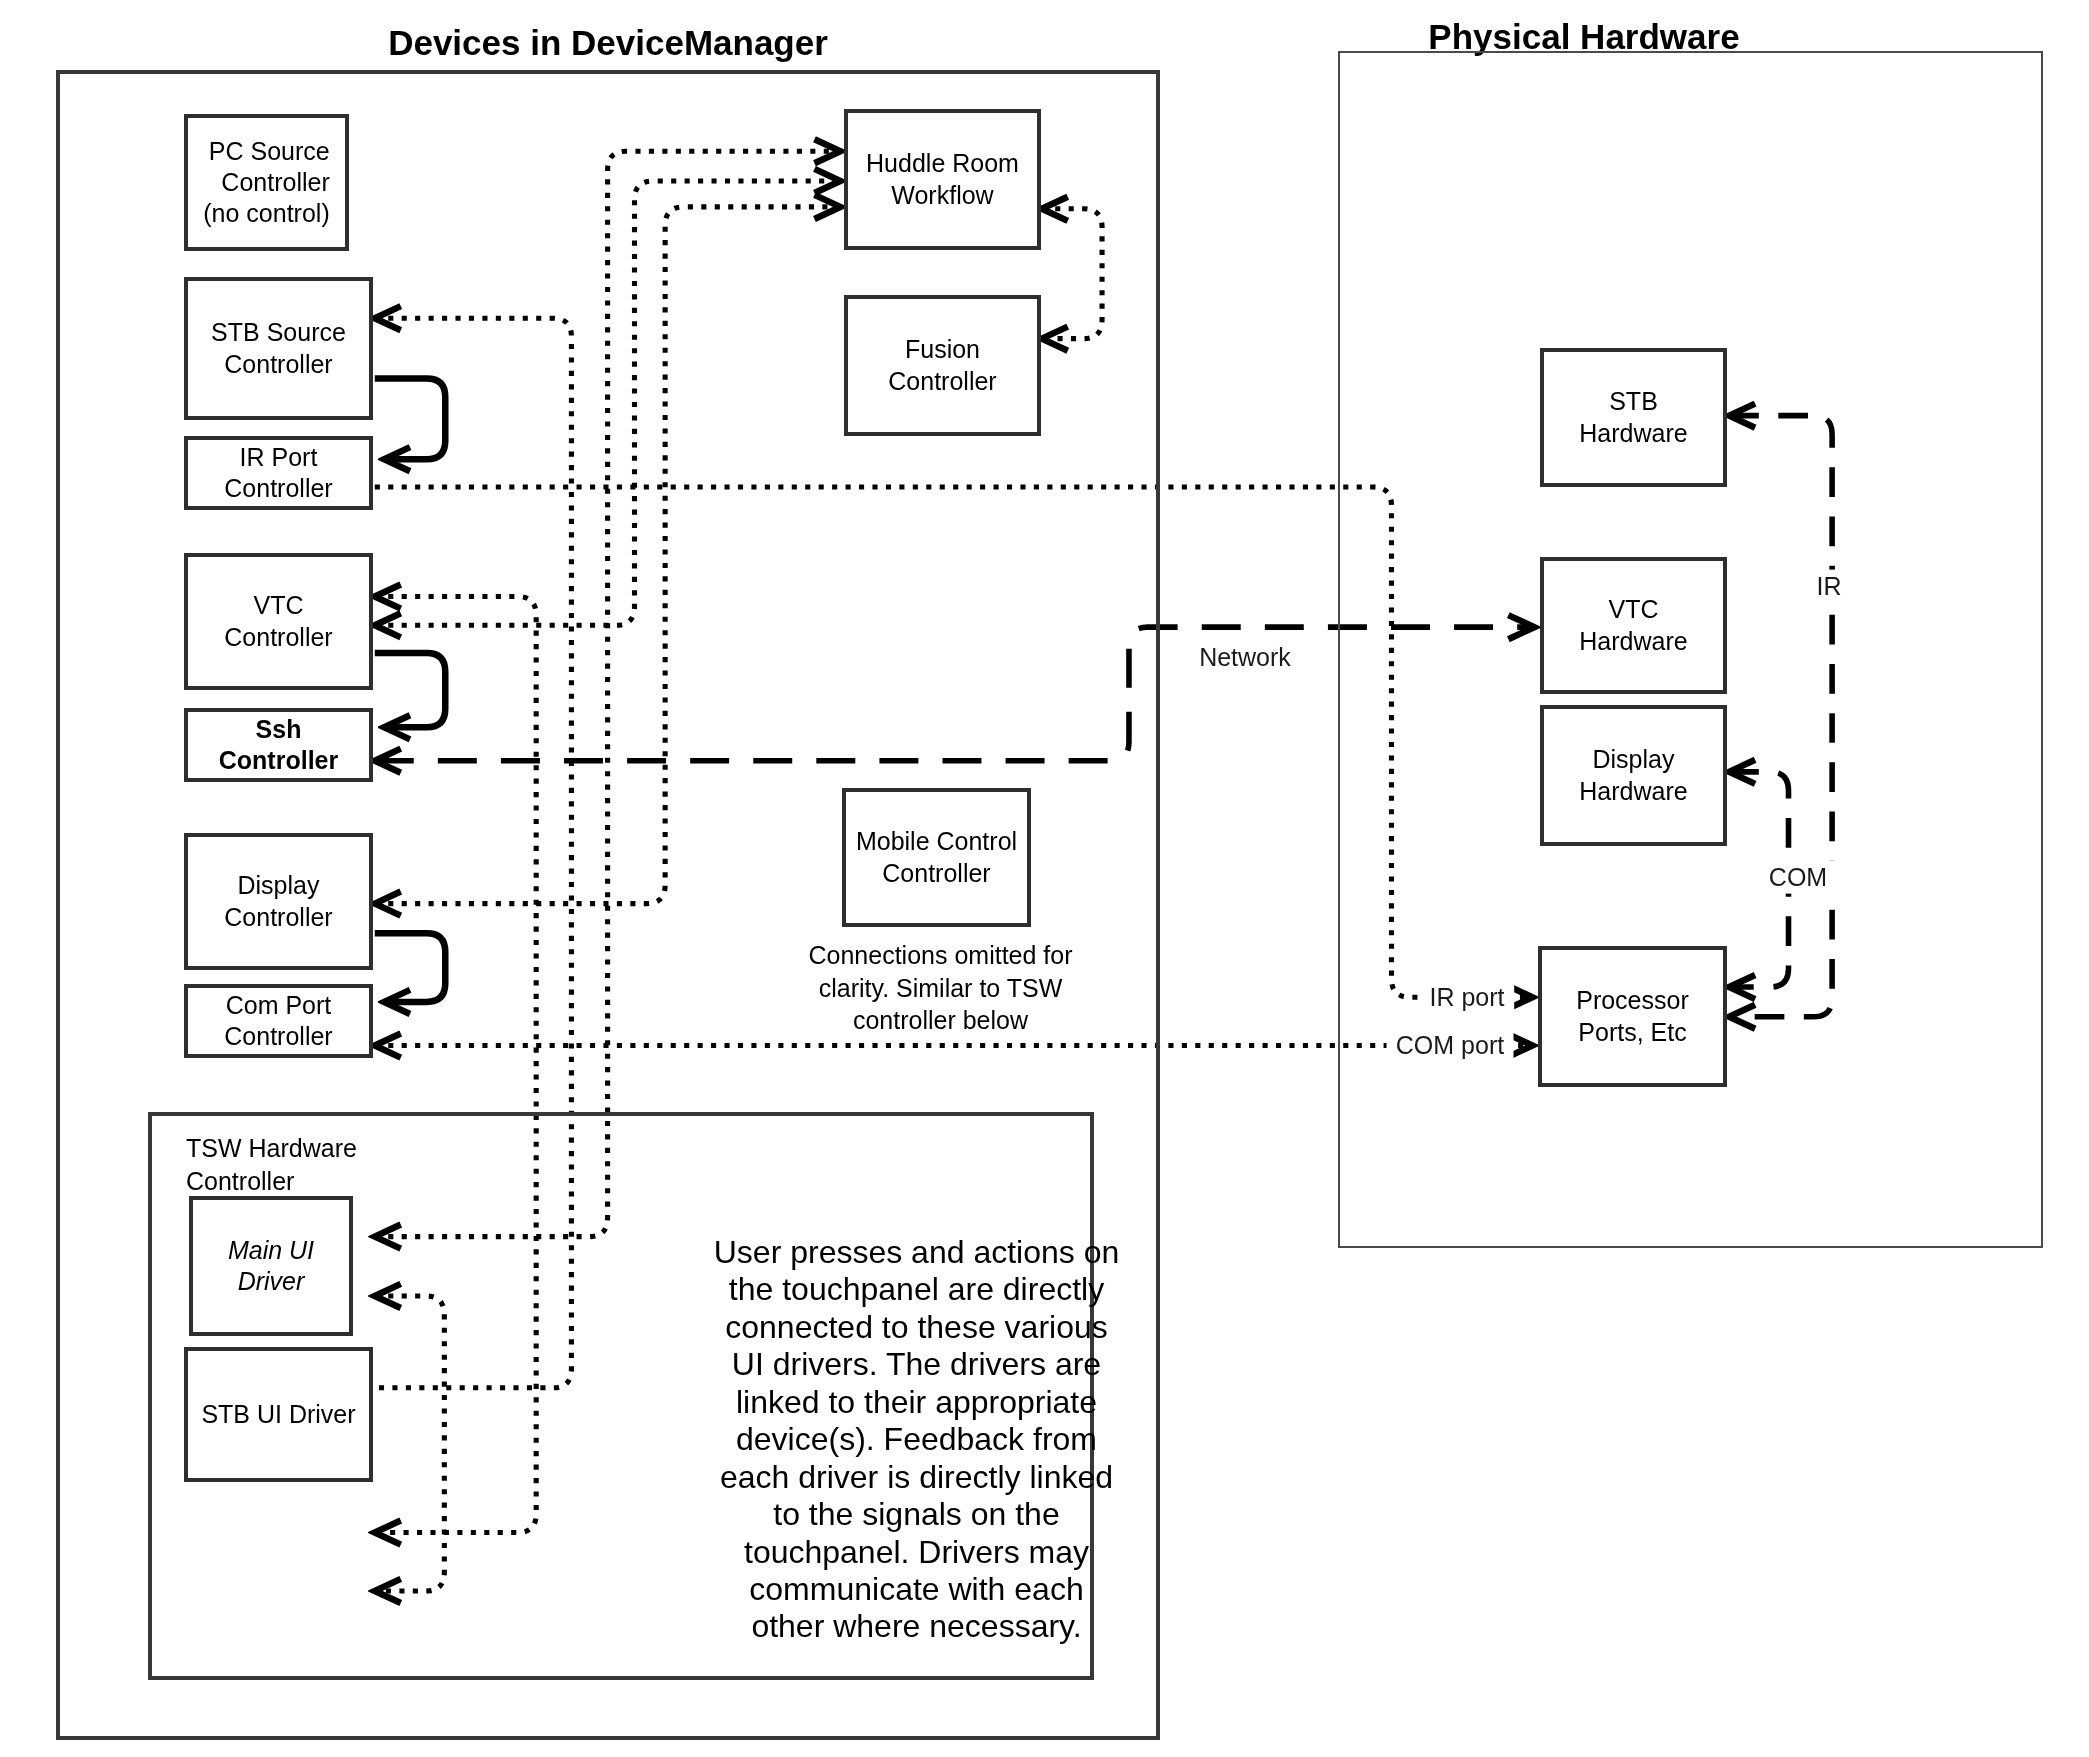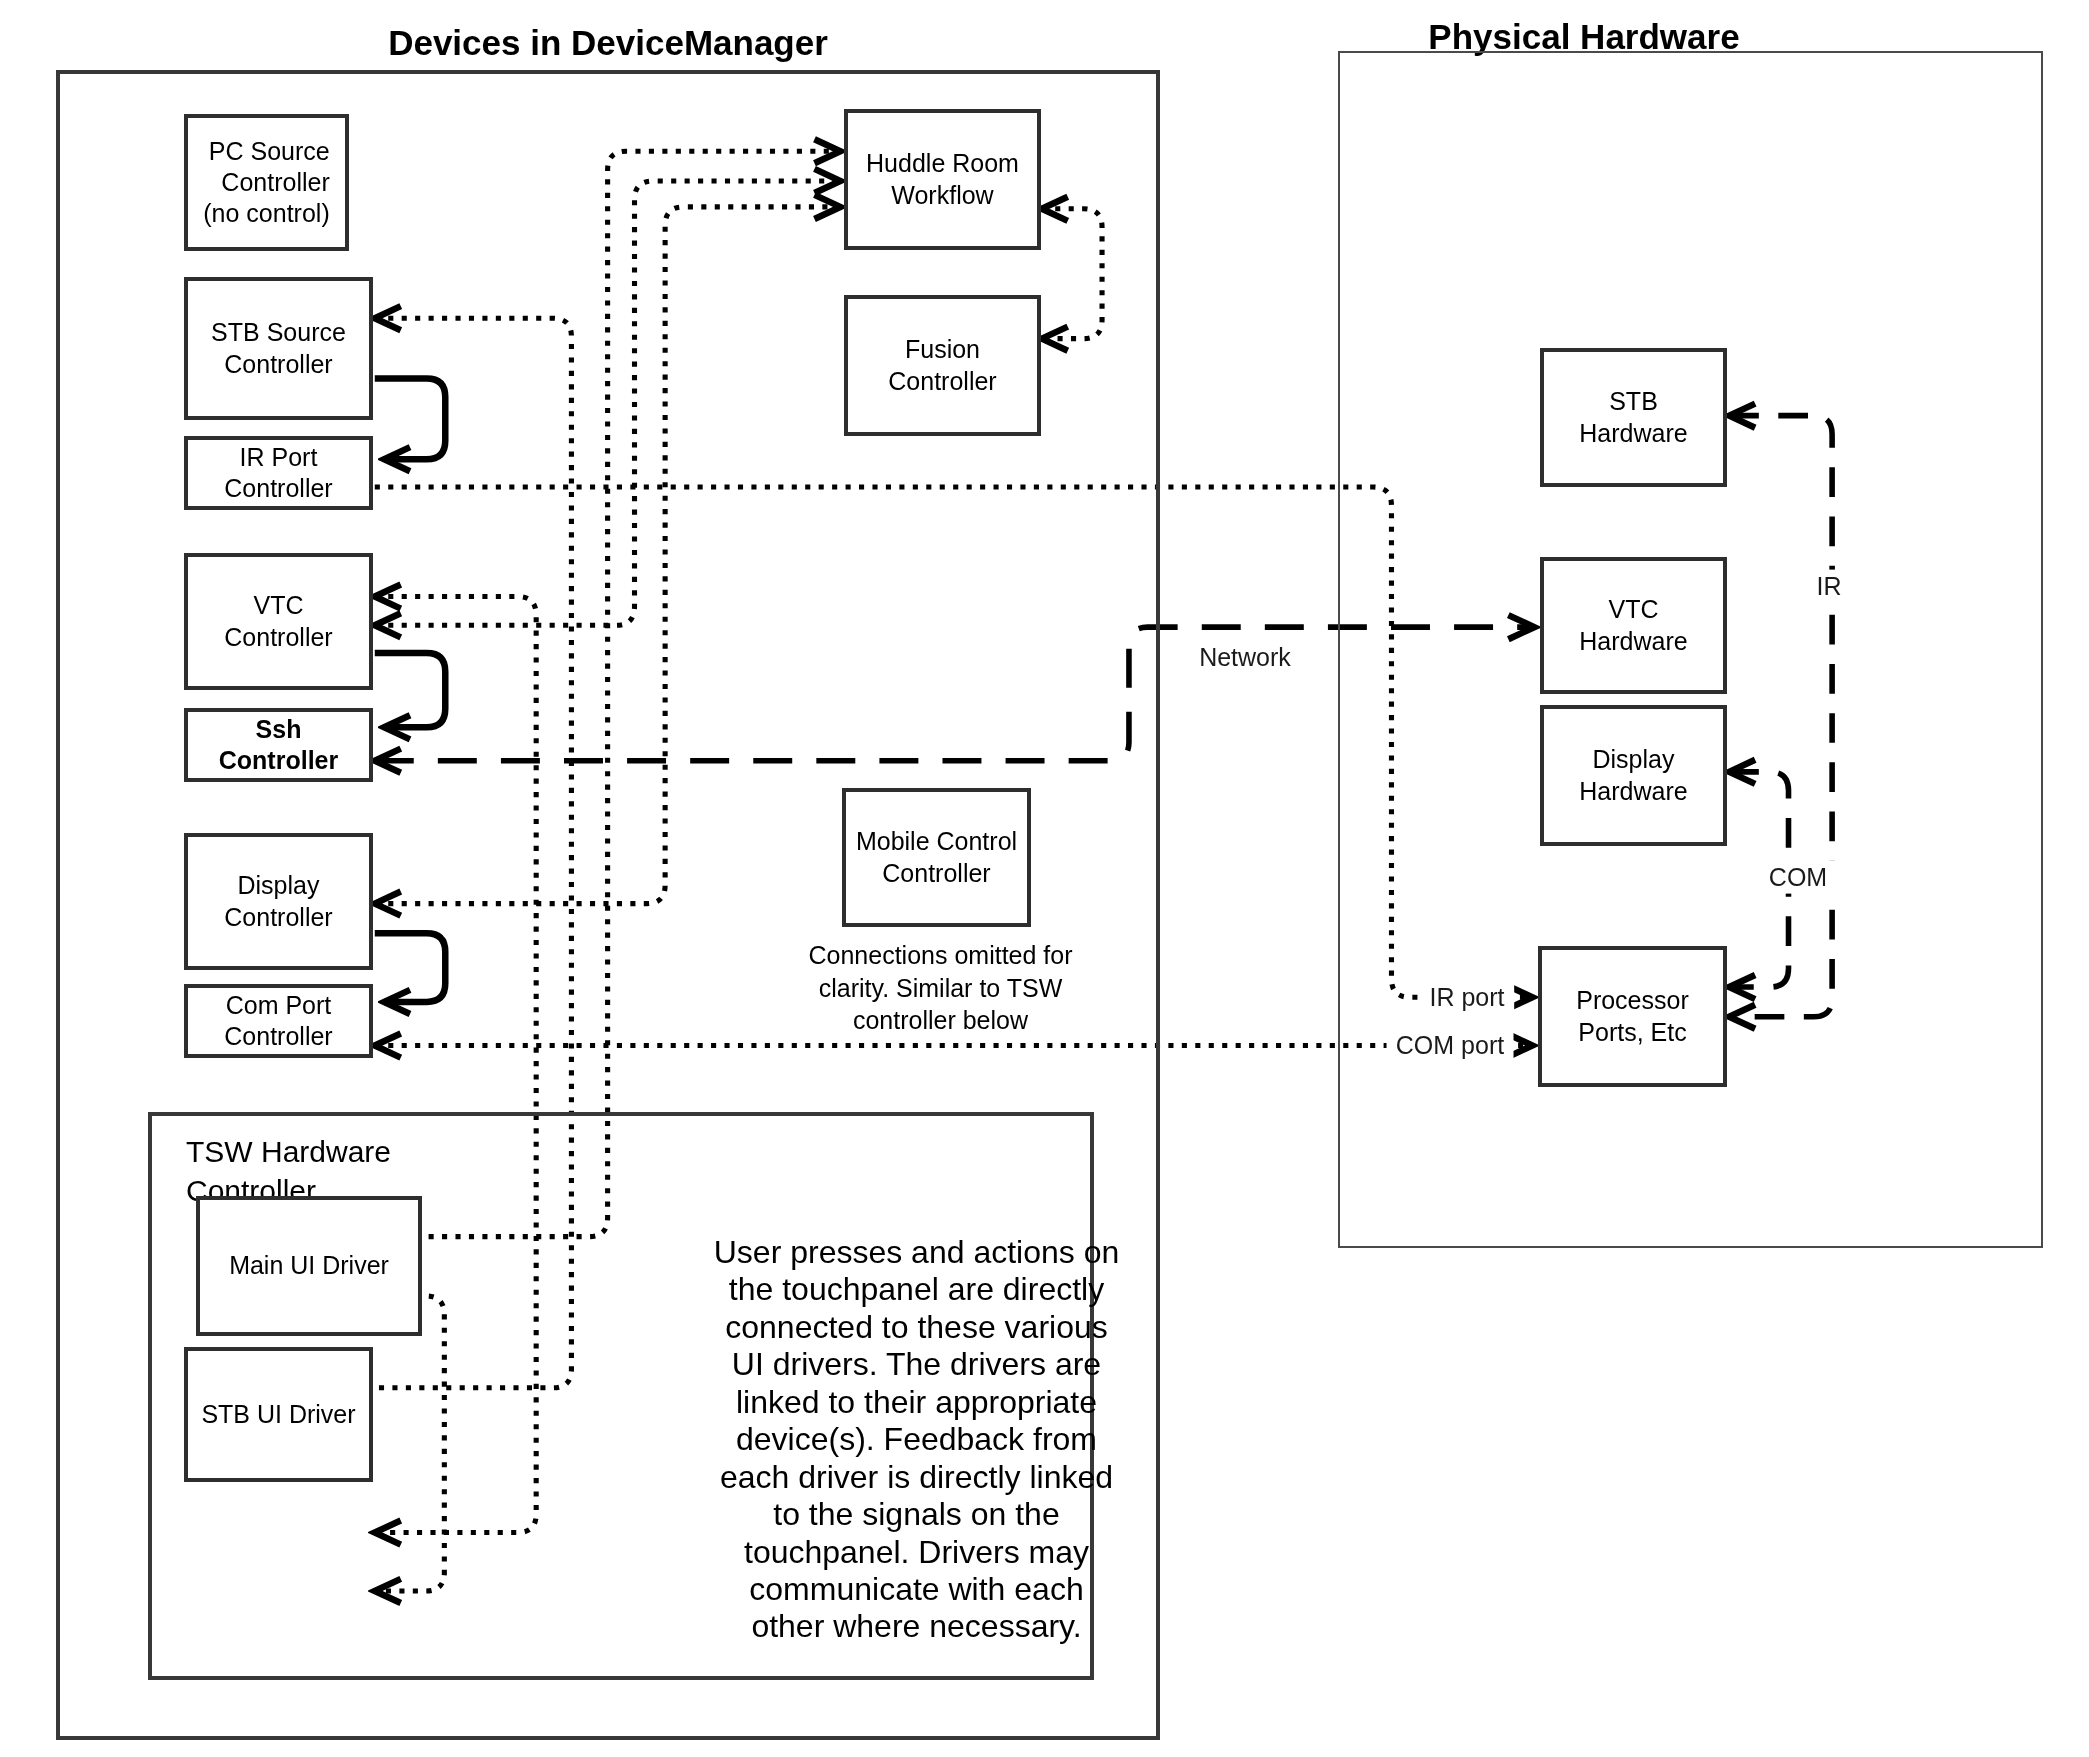--- a/index.html
+++ b/index.html
@@ -18,21 +18,21 @@
   }
   .title{
     position:absolute;transform:translate(-50%,-50%);font-size:35px;font-weight:bold;
     white-space:nowrap;color:#000;
   }
   .linelabel{
     position:absolute;transform:translate(-50%,-50%);background:#fff;padding:1.9px 9.3px;
     font-size:25px;white-space:nowrap;color:#1a1a1a;
   }
   .note{position:absolute;white-space:pre-line;color:#000;}
-  #tsw-label{left:186px;top:1132px;font-size:30px;line-height:1.3;text-align:left;}
+  #tsw-label{left:186px;top:1132px;font-size:25px;line-height:1.3;text-align:left;}
   #mobile-caption{left:777px;top:939px;width:327px;font-size:25px;line-height:1.3;text-align:center;}
   #drivers-note{left:708px;top:1234px;width:417px;font-size:32px;line-height:1.17;text-align:center;}
 </style>
 </head>
 <body>
 
 <div id="stage">
 
   <svg id="wires" viewBox="0 0 2253 1895" xmlns="http://www.w3.org/2000/svg">
     <defs>
@@ -97,21 +97,21 @@
   <div class="box" style="left:844px;top:109px;width:197px;height:141px;">Huddle Room
 Workflow</div>
   <div class="box" style="left:844px;top:295px;width:197px;height:141px;">Fusion
 Controller</div>
   <div class="box" style="left:842px;top:788px;width:189px;height:139px;">Mobile Control
 Controller</div>
   <div class="note" id="mobile-caption">Connections omitted for
 clarity. Similar to TSW
 controller below</div>
 
-  <div class="box" style="left:196px;top:1196px;width:226px;height:140px;">Main UI Driver</div>
+  <div class="box" style="left:189px;top:1196px;width:164px;height:140px;font-style:italic;">Main UI Driver</div>
   <div class="box" style="left:184px;top:1347px;width:189px;height:135px;">STB UI Driver</div>
 
   <div class="box" style="left:1540px;top:348px;width:187px;height:139px;">STB
 Hardware</div>
   <div class="box" style="left:1540px;top:557px;width:187px;height:137px;">VTC
 Hardware</div>
   <div class="box" style="left:1540px;top:705px;width:187px;height:141px;">Display
 Hardware</div>
   <div class="box" style="left:1538px;top:946px;width:189px;height:141px;">Processor
 Ports, Etc</div>

